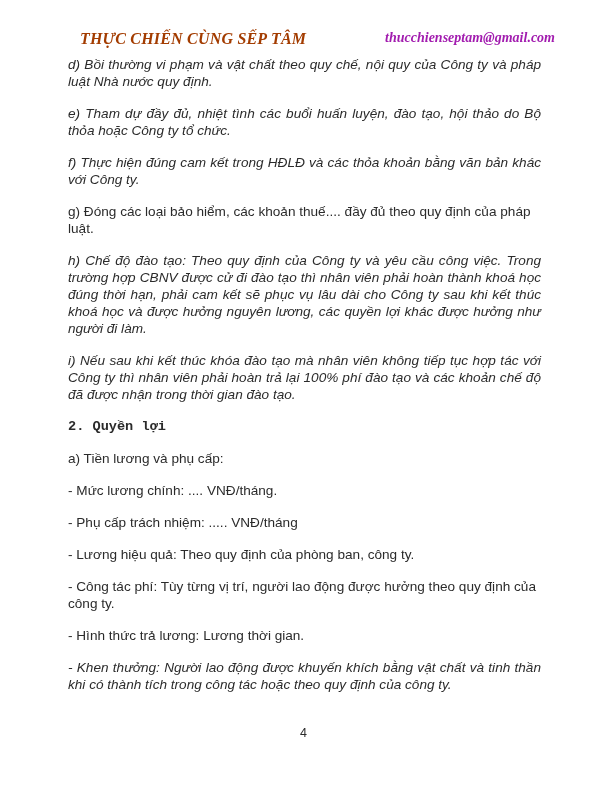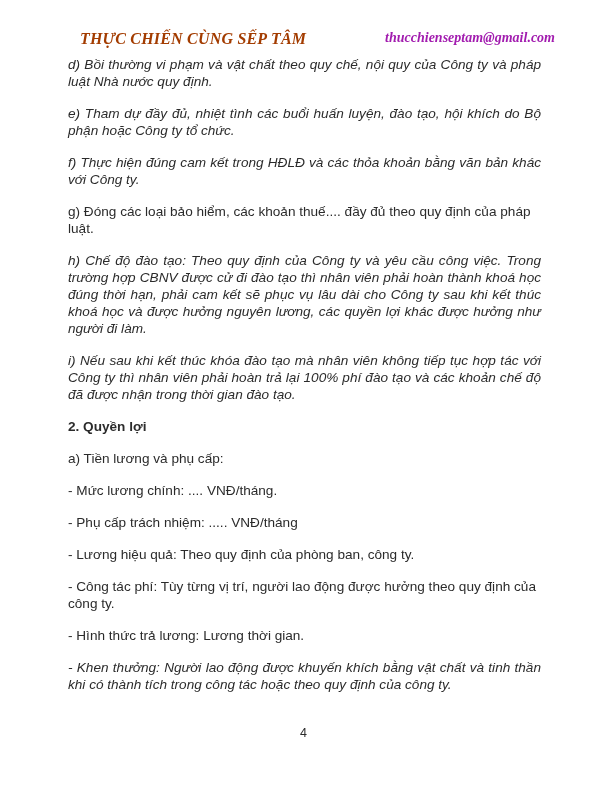--- a/index.html
+++ b/index.html
@@ -46,21 +46,21 @@
     top: 56px;
     left: 68px;
     width: 473px;
     font-size: 13.6px;
     line-height: 17px;
   }
   .body-text p {
     margin: 0 0 15px 0;
   }
   .p-justify { text-align: justify; font-style: italic; }
-  .p-bold { font-weight: bold; }
+  .p-bold { font-weight: bold; font-family: Liberation Mono, monospace; }
   .footer {
     position: absolute;
     left: 0;
     right: 0;
     top: 726px;
     text-align: center;
     font-size: 12.5px;
     color: #2b2b2b;
   }
 </style>
@@ -69,21 +69,21 @@
 
 <div class="page">
 
   <div class="header">
     <span class="brand">THỰC CHIẾN CÙNG SẾP TÂM</span>
     <span class="email">thucchienseptam@gmail.com</span>
   </div>
 
   <div class="body-text">
     <p class="p-justify">d) Bồi thường vi phạm và vật chất theo quy chế, nội quy của Công ty và pháp luật Nhà nước quy định.</p>
-    <p class="p-justify">e) Tham dự đầy đủ, nhiệt tình các buổi huấn luyện, đào tạo, hội khích do Bộ phận hoặc Công ty tổ chức.</p>
+    <p class="p-justify">e) Tham dự đầy đủ, nhiệt tình các buổi huấn luyện, đào tạo, hội thảo do Bộ thỏa hoặc Công ty tổ chức.</p>
     <p class="p-justify">f) Thực hiện đúng cam kết trong HĐLĐ và các thỏa khoản bằng văn bản khác với Công ty.</p>
     <p>g) Đóng các loại bảo hiểm, các khoản thuế.... đầy đủ theo quy định của pháp luật.</p>
     <p class="p-justify">h) Chế độ đào tạo: Theo quy định của Công ty và yêu cầu công việc. Trong trường hợp CBNV được cử đi đào tạo thì nhân viên phải hoàn thành khoá học đúng thời hạn, phải cam kết sẽ phục vụ lâu dài cho Công ty sau khi kết thúc khoá học và được hưởng nguyên lương, các quyền lợi khác được hưởng như người đi làm.</p>
     <p class="p-justify">i) Nếu sau khi kết thúc khóa đào tạo mà nhân viên không tiếp tục hợp tác với Công ty thì nhân viên phải hoàn trả lại 100% phí đào tạo và các khoản chế độ đã được nhận trong thời gian đào tạo.</p>
     <p class="p-bold">2. Quyền lợi</p>
     <p>a) Tiền lương và phụ cấp:</p>
     <p>- Mức lương chính: .... VNĐ/tháng.</p>
     <p>- Phụ cấp trách nhiệm: ..... VNĐ/tháng</p>
     <p>- Lương hiệu quả: Theo quy định của phòng ban, công ty.</p>
     <p>- Công tác phí: Tùy từng vị trí, người lao động được hưởng theo quy định của công ty.</p>

